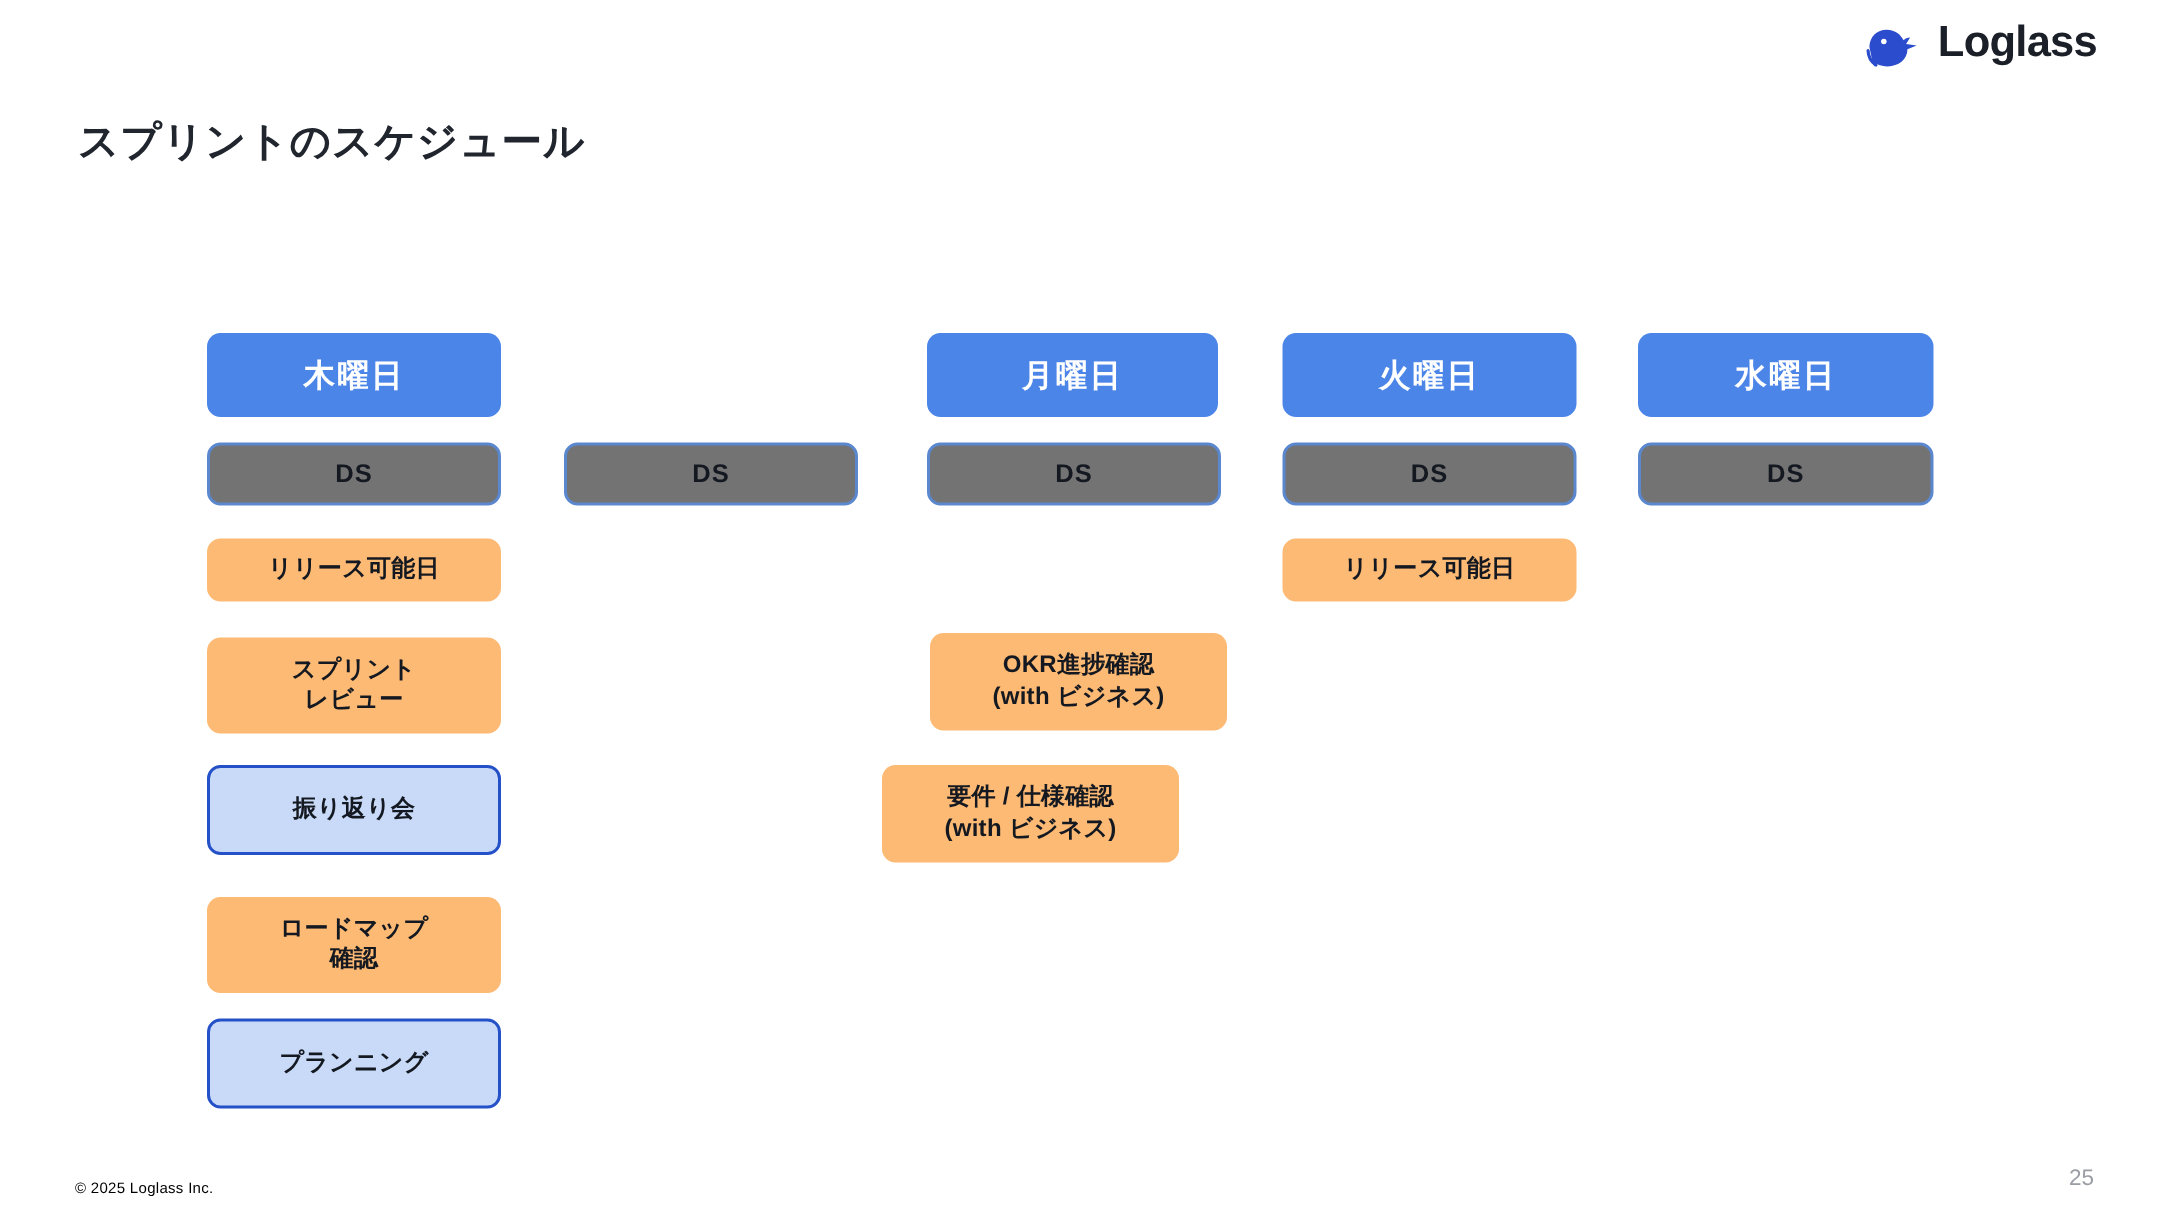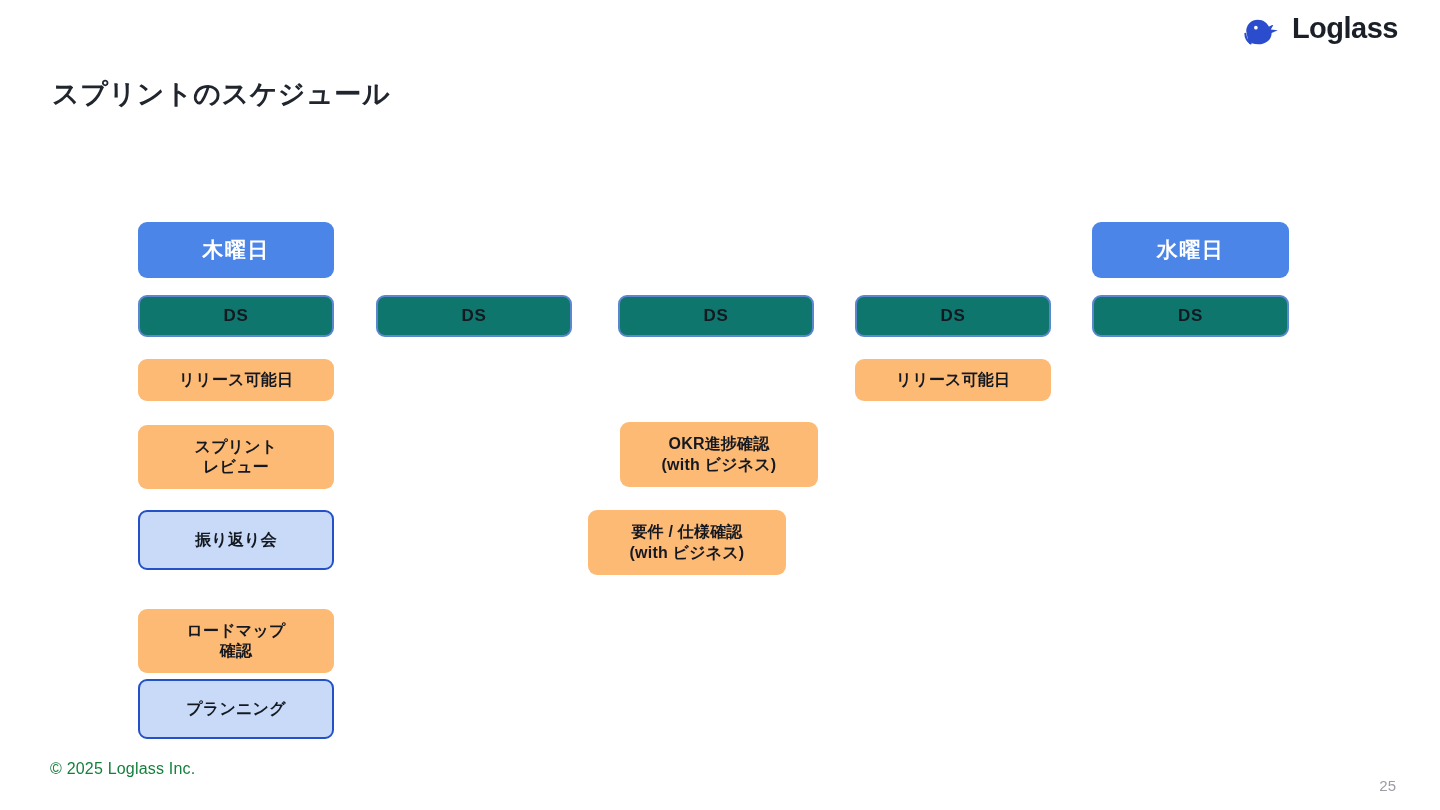--- a/index.html
+++ b/index.html
@@ -88,38 +88,38 @@
     line-height: 1.28;
     letter-spacing: 0.2px;
     padding: 4px 6px;
   }
 
   .card .lines { white-space: pre-line; }
 
   
   .card--ds {
     border: 2.5px solid #5a87cd;
-    background: #0f766e;
+    background: #737373;
     font-size: 17px;
     letter-spacing: 0.6px;
   }
 
   
   .card--outlined {
     border: 2.5px solid #2450c8;
     background: #c8daf8;
   }
 
   
   .copyright {
     position: absolute;
     left: 50px;
-    bottom: 32px;
-    font-size: 16px;
-    color: #15803d;
+    bottom: 12px;
+    font-size: 10px;
+    color: #000000;
     letter-spacing: 0.2px;
   }
   .page-number {
     position: absolute;
     right: 44px;
     bottom: 16px;
     font-size: 15px;
     color: #9a9da4;
   }
 </style>
@@ -150,41 +150,47 @@
     <div class="card" style="position: absolute; left: 138px; top: 137px; width: 196px; height: 42px;">
       <span class="lines">リリース可能日</span>
     </div>
     <div class="card" style="position: absolute; left: 138px; top: 203px; width: 196px; height: 64px;">
       <span class="lines">スプリント
 レビュー</span>
     </div>
     <div class="card card--outlined" style="position: absolute; left: 138px; top: 288px; width: 196px; height: 60px;">
       <span class="lines">振り返り会</span>
     </div>
-    <div class="card" style="position: absolute; left: 138px; top: 387px; width: 196px; height: 64px;">
+    <div class="card" style="position: absolute; left: 138px; top: 376px; width: 196px; height: 64px;">
       <span class="lines">ロードマップ
 確認</span>
     </div>
     <div class="card card--outlined" style="position: absolute; left: 138px; top: 457px; width: 196px; height: 60px;">
       <span class="lines">プランニング</span>
     </div>
     <div class="card card--ds" style="position: absolute; left: 376px; top: 73px; width: 196px; height: 42px;">
       <span class="lines">DS</span>
+    </div>
+    <div class="column" style="left: 618px; width: 194px;">
+      <div class="day-head">月曜日</div>
     </div>
     <div class="card card--ds" style="position: absolute; left: 618px; top: 73px; width: 196px; height: 42px;">
       <span class="lines">DS</span>
     </div>
     <div class="card" style="position: absolute; left: 620px; top: 200px; width: 198px; height: 65px;">
       <span class="lines">OKR進捗確認
 (with ビジネス)</span>
     </div>
     <div class="card" style="position: absolute; left: 588px; top: 288px; width: 198px; height: 65px;">
       <span class="lines">要件 / 仕様確認
 (with ビジネス)</span>
     </div>
+    <div class="column" style="left: 855px; width: 196px;">
+      <div class="day-head">火曜日</div>
+    </div>
     <div class="card card--ds" style="position: absolute; left: 855px; top: 73px; width: 196px; height: 42px;">
       <span class="lines">DS</span>
     </div>
     <div class="card" style="position: absolute; left: 855px; top: 137px; width: 196px; height: 42px;">
       <span class="lines">リリース可能日</span>
     </div>
     <div class="column" style="left: 1092px; width: 197px;">
       <div class="day-head">水曜日</div>
     </div>
     <div class="card card--ds" style="position: absolute; left: 1092px; top: 73px; width: 197px; height: 42px;">

